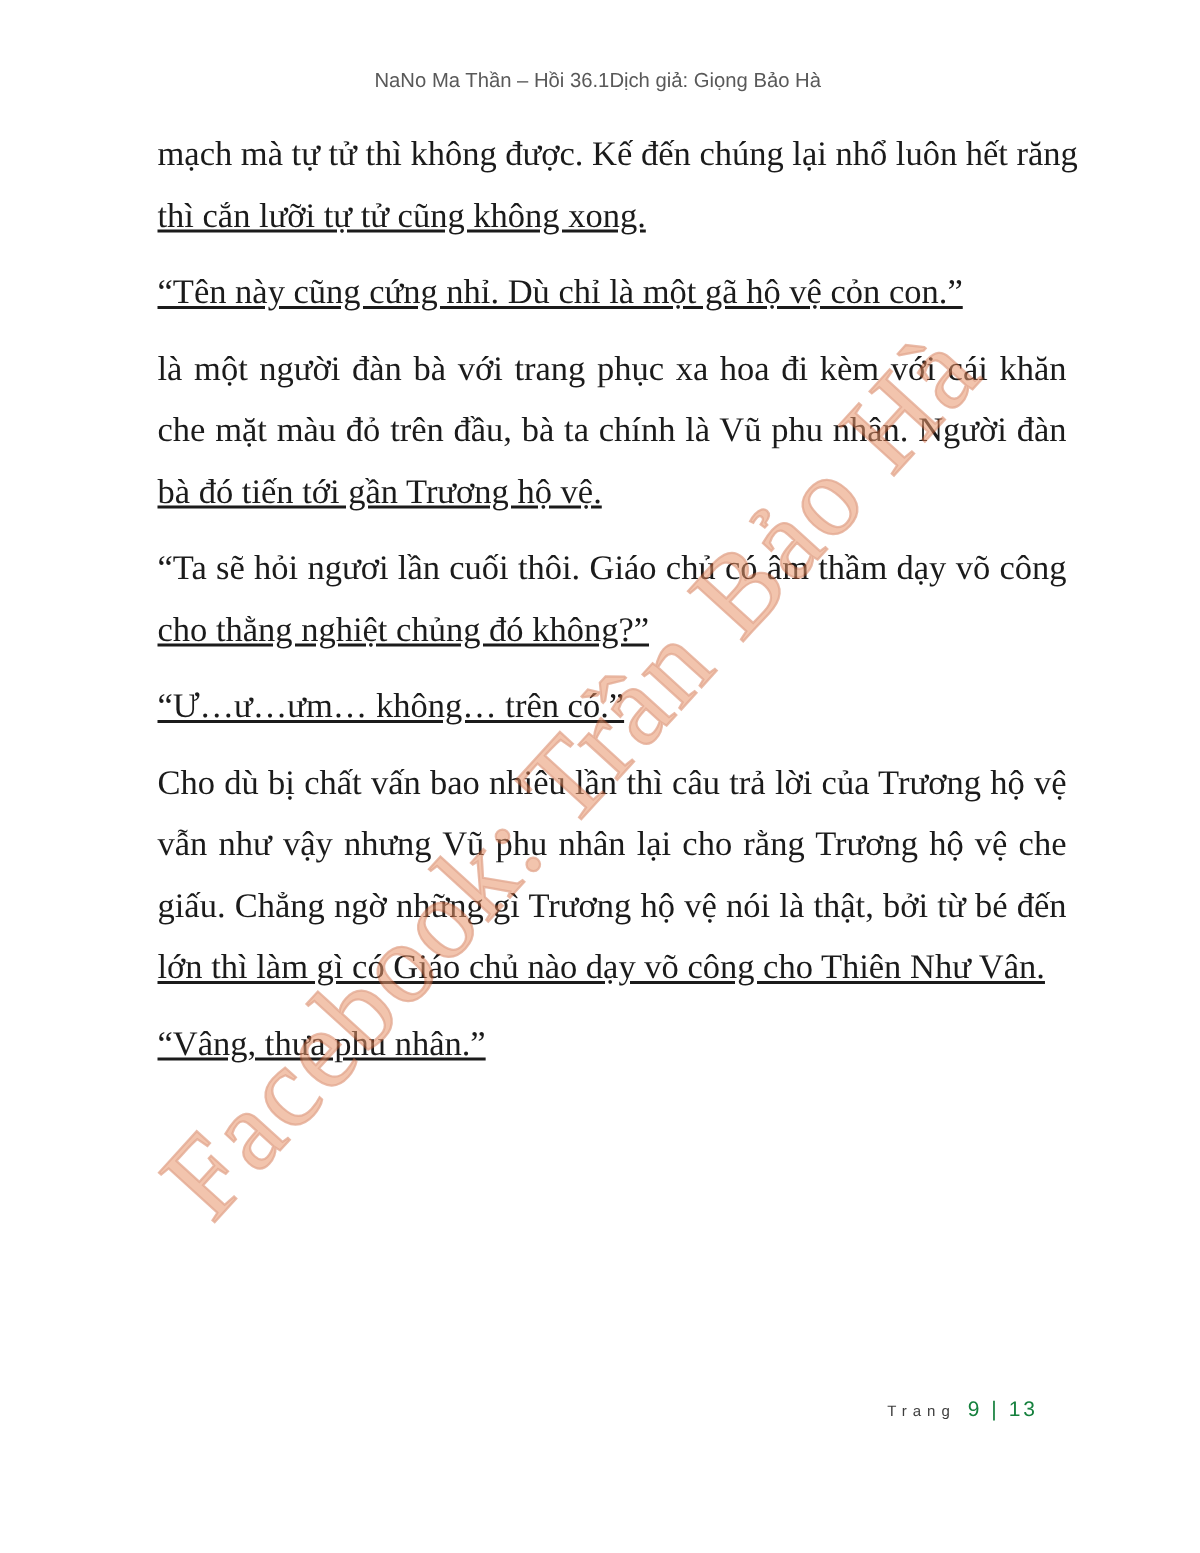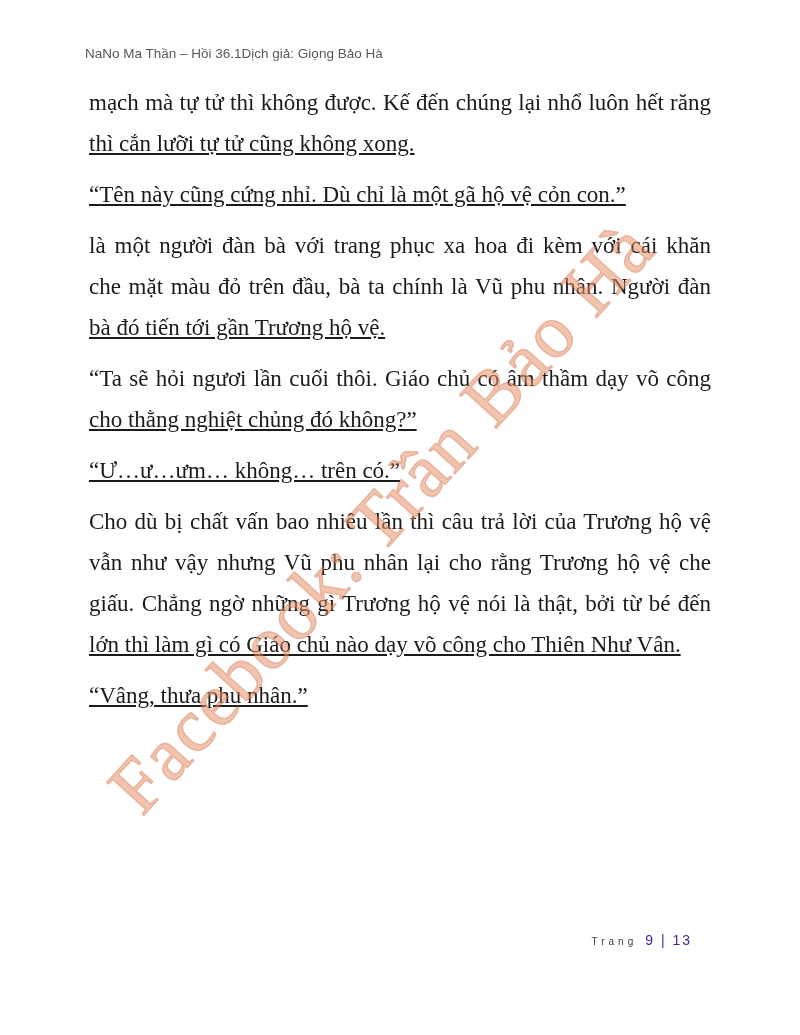--- a/index.html
+++ b/index.html
@@ -15,41 +15,42 @@
     overflow: hidden;
     font-family: "Liberation Serif", "DejaVu Serif", serif;
   }
   
   .header {
     position: absolute;
     top: 46px;
     left: 85px;
     right: 88px;
     display: flex;
-    justify-content: flex-start;
+    justify-content: center;
     font-family: "Liberation Sans", "DejaVu Sans", sans-serif;
     font-size: 13.5px;
     color: #595959;
   }
   
   .content {
     position: absolute;
     top: 82px;
     left: 89px;
     width: 622px;
     font-size: 23px;
     color: #1b1b1b;
   }
   .para { margin: 0 0 10px 0; }
   .line {
     line-height: 41px;
     white-space: nowrap;
     text-align: justify;
     text-align-last: justify;
     text-justify: inter-word;
+    margin-left: 16px;
   }
   .line.last { text-align-last: left; text-decoration: underline; }
   
   .watermark {
     position: absolute;
     left: 381px;
     top: 517px;
     transform: translate(-50%, -50%) rotate(-47.7deg);
     font-size: 76px;
     letter-spacing: 2px;
@@ -70,21 +71,21 @@
     white-space: nowrap;
   }
   .footer .label {
     font-size: 10px;
     letter-spacing: 4px;
   }
   .footer .pnum {
     font-size: 14px;
     letter-spacing: 2px;
     margin-left: 8px;
-    color: #4c1d95;
+    color: #15803d;
   }
 </style>
 </head>
 <body>
 
 <div class="page">
 
   <header class="header">
     <span>NaNo Ma Thần – Hồi 36.1</span>
     <span>Dịch giả: Giọng Bảo Hà</span>

